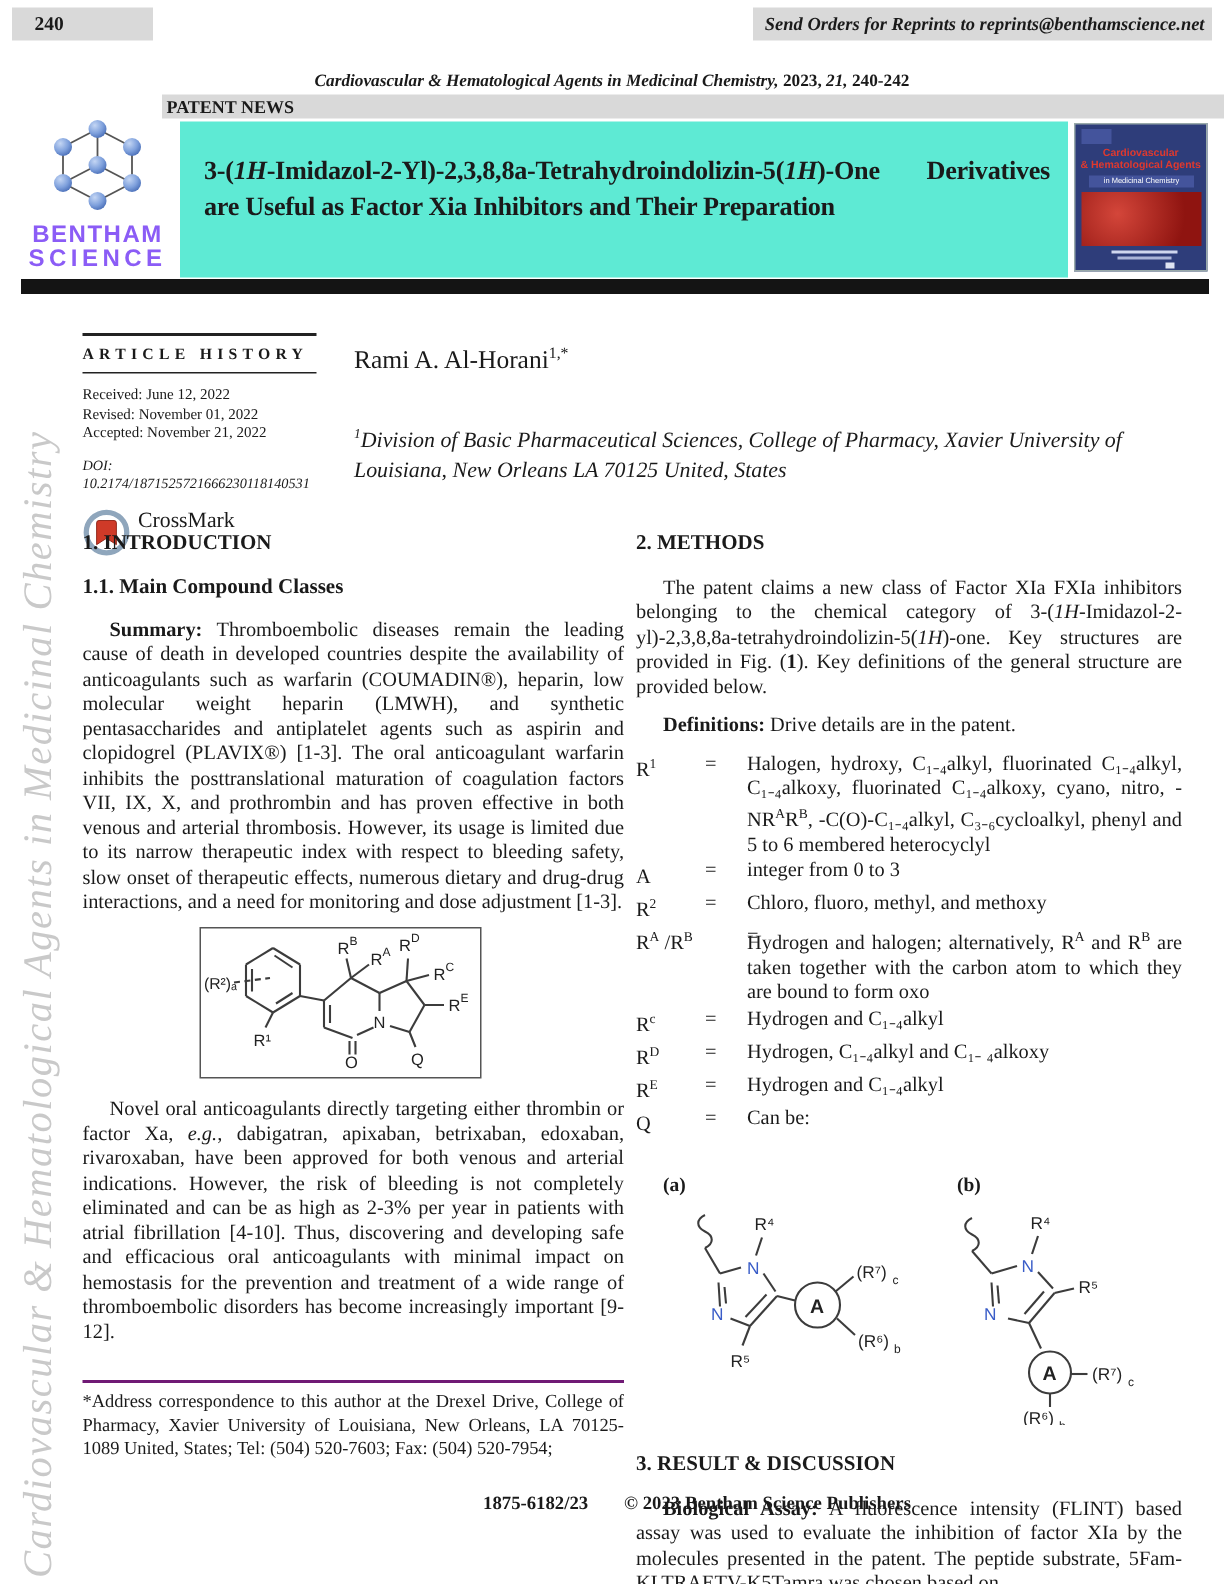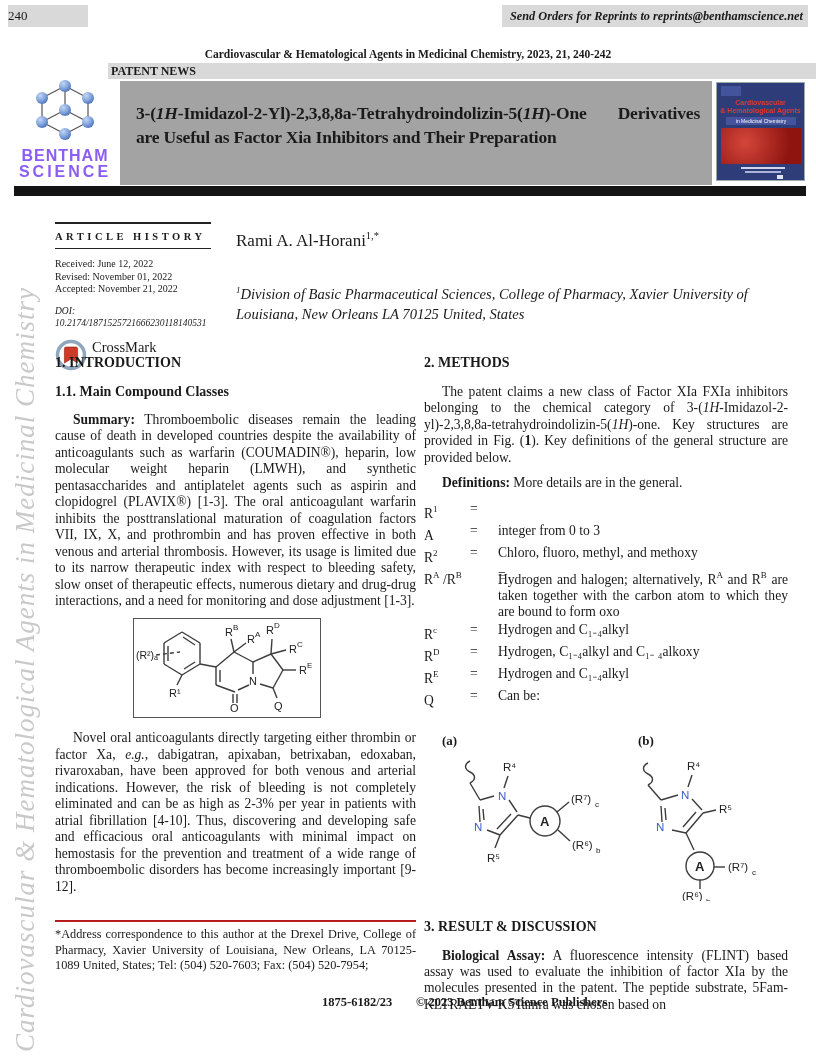--- a/index.html
+++ b/index.html
@@ -1,25 +1,25 @@
 <!DOCTYPE html>
 <html><head>
 <meta charset="utf-8">
 <style>
   html,body{margin:0;padding:0;background:#fff;}
   #page{position:relative;width:816px;height:1056px;background:#fff;overflow:hidden;
         font-family:"Liberation Serif",serif;color:#1a1a1a;}
   .graybox{background:#d9d9d9;position:absolute;top:5px;height:22px;line-height:22px;font-size:13px;}
-  .pgnum{left:8px;width:80px;font-weight:normal;box-sizing:border-box;}
+  .pgnum{left:8px;width:94px;font-weight:bold;padding-left:15px;box-sizing:border-box;}
   .reprint{right:8px;width:306px;font-weight:bold;font-style:italic;font-size:12.3px;text-align:right;padding-right:5px;box-sizing:border-box;}
   .journal-line{position:absolute;top:48px;left:0;width:100%;text-align:center;font-size:11.5px;font-weight:bold;}
-  .journal-line .it{}
+  .journal-line .it{font-style:italic;}
   .patent-strip{position:absolute;left:108px;top:63px;width:780px;height:16px;background:#d9d9d9;
                 font-weight:bold;font-size:12px;line-height:16px;padding-left:3px;box-sizing:border-box;}
-  .title-block{position:absolute;left:120px;top:81px;width:592px;height:104px;background:#a3a3a3;
+  .title-block{position:absolute;left:120px;top:81px;width:592px;height:104px;background:#5eead4;
                padding:20px 12px 0 16px;box-sizing:border-box;}
   .title-block h1{margin:0;font-size:17.5px;line-height:24px;letter-spacing:-0.2px;text-align:justify;font-weight:bold;}
   .title-block h1 .it{font-style:italic;}
   .logo{position:absolute;left:14px;top:80px;width:102px;height:108px;text-align:center;}
   .logo .lg-line{font-family:"Liberation Sans",sans-serif;font-weight:bold;color:#8b5cf6;font-size:16px;line-height:16px;letter-spacing:1px;}
   .cover{position:absolute;left:716px;top:82px;width:89px;height:99px;background:#2e3d7a;box-sizing:border-box;border:1px solid #9aa;}
   .cover .mini{position:absolute;left:4px;top:3px;width:20px;height:10px;background:#44549c;}
   .cover .ctitle{position:absolute;left:0;top:16px;width:100%;text-align:center;color:#e0392e;
                  font-family:"Liberation Sans",sans-serif;font-weight:bold;font-size:7px;line-height:8px;}
   .cover .cbadge{position:absolute;left:9px;top:34px;width:70px;height:8px;background:#44549c;color:#fff;
@@ -56,21 +56,21 @@
   p.body .bd{font-weight:bold;}
   .fig1-box{width:186px;border:1px solid #555;margin:5px 0 12px 78px;background:#fff;}
   .defrow{display:flex;font-size:13.6px;line-height:16.45px;margin:0 0 1px 0;}
   .defterm{width:46px;flex:none;}
   .defeq{width:28px;flex:none;}
   .defdef{flex:1;text-align:justify;}
   .defrow sup{font-size:9px;}
   .figab{display:flex;gap:18px;margin:24px 0 4px 10px;}
   .figcell{position:relative;}
   .figlabel{font-weight:bold;font-size:13px;margin:0 0 2px 8px;}
-  .footnote{position:absolute;left:55px;top:920px;width:361px;border-top:2px solid #b91c1c;
+  .footnote{position:absolute;left:55px;top:920px;width:361px;border-top:2px solid #701a75;
             padding-top:5px;font-size:12.3px;line-height:15.5px;}
   .footnote .fn-main{text-align:justify;}
   .issn{position:absolute;left:322px;top:995px;font-weight:bold;font-size:12.5px;}
   .copyline{position:absolute;left:416px;top:995px;font-weight:bold;font-size:12.5px;}
   svg text{font-family:"Liberation Sans",sans-serif;fill:#222;}
   svg .bond{stroke:#3c3c3c;stroke-width:1.4;fill:none;}
   svg .nblue{fill:#3a5dc8;}
 </style>
 </head>
 <body>
@@ -228,26 +228,27 @@
         <text x="140" y="91" font-size="11">Q</text>
       </svg>
     </div>
 
     <p class="body"><span>Novel oral anticoagulants directly targeting either thrombin or factor Xa, </span><span class="it">e.g.</span><span>, dabigatran, apixaban, betrixaban, edoxaban, rivaroxaban, have been approved for both venous and arterial indications. However, the risk of bleeding is not completely eliminated and can be as high as 2-3% per year in patients with atrial fibrillation [4-10]. Thus, discovering and developing safe and efficacious oral anticoagulants with minimal impact on hemostasis for the prevention and treatment of a wide range of thromboembolic disorders has become increasingly important [9-12].</span></p>
   </div>
 
   <div class="col col-right">
     <h3 class="sec">2. METHODS</h3>
     <p class="body"><span>The patent claims a new class of Factor XIa FXIa inhibitors belonging to the chemical category of 3-(</span><span class="it">1H</span><span>-Imidazol-2-yl)-2,3,8,8a-tetrahydroindolizin-5(</span><span class="it">1H</span><span>)-one. Key structures are provided in Fig. (</span><span class="bd">1</span><span>). Key definitions of the general structure are provided below.</span></p>
-    <p class="body"><span class="lead">Definitions:</span><span> More details are in the general.</span></p>
+    <p class="body"><span class="lead">Definitions:</span><span> Drive details are in the patent.</span></p>
 
     <div>
       <div class="defrow">
         <span class="defterm"><span>R</span><sup>1</sup></span>
         <span class="defeq">=</span>
+        <span class="defdef"><span>Halogen, hydroxy, C₁₋₄alkyl, fluorinated C₁₋₄alkyl, C₁₋₄alkoxy, fluorinated C₁₋₄alkoxy, cyano, nitro, -NR</span><sup>A</sup><span>R</span><sup>B</sup><span>, -C(O)-C₁₋₄alkyl, C₃₋₆cycloalkyl, phenyl and 5 to 6 membered heterocyclyl</span></span>
       </div>
       <div class="defrow">
         <span class="defterm"><span>A</span><sup></sup></span>
         <span class="defeq">=</span>
         <span class="defdef"><span>integer from 0 to 3</span></span>
       </div>
       <div class="defrow">
         <span class="defterm"><span>R</span><sup>2</sup></span>
         <span class="defeq">=</span>
         <span class="defdef"><span>Chloro, fluoro, methyl, and methoxy</span></span>

